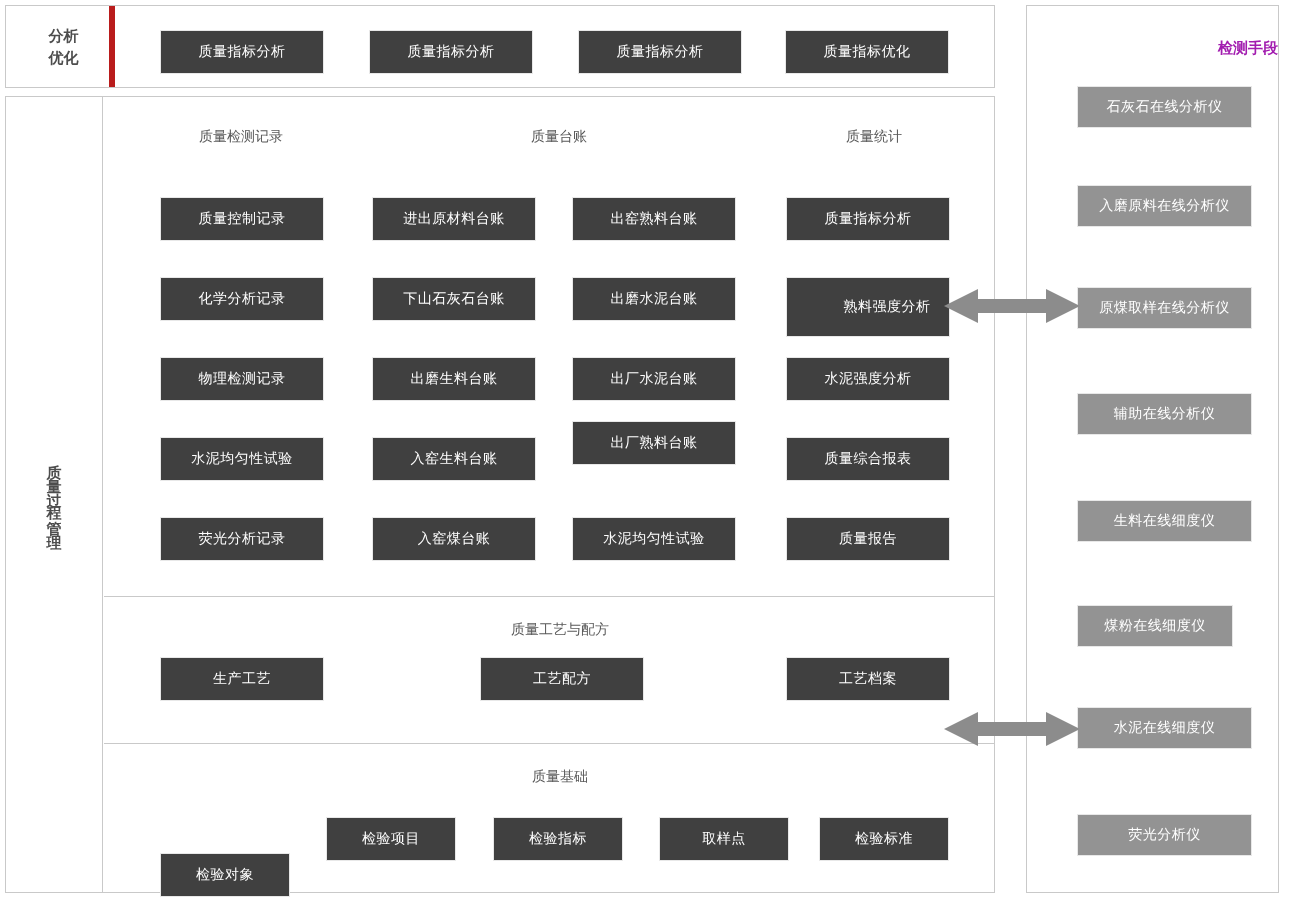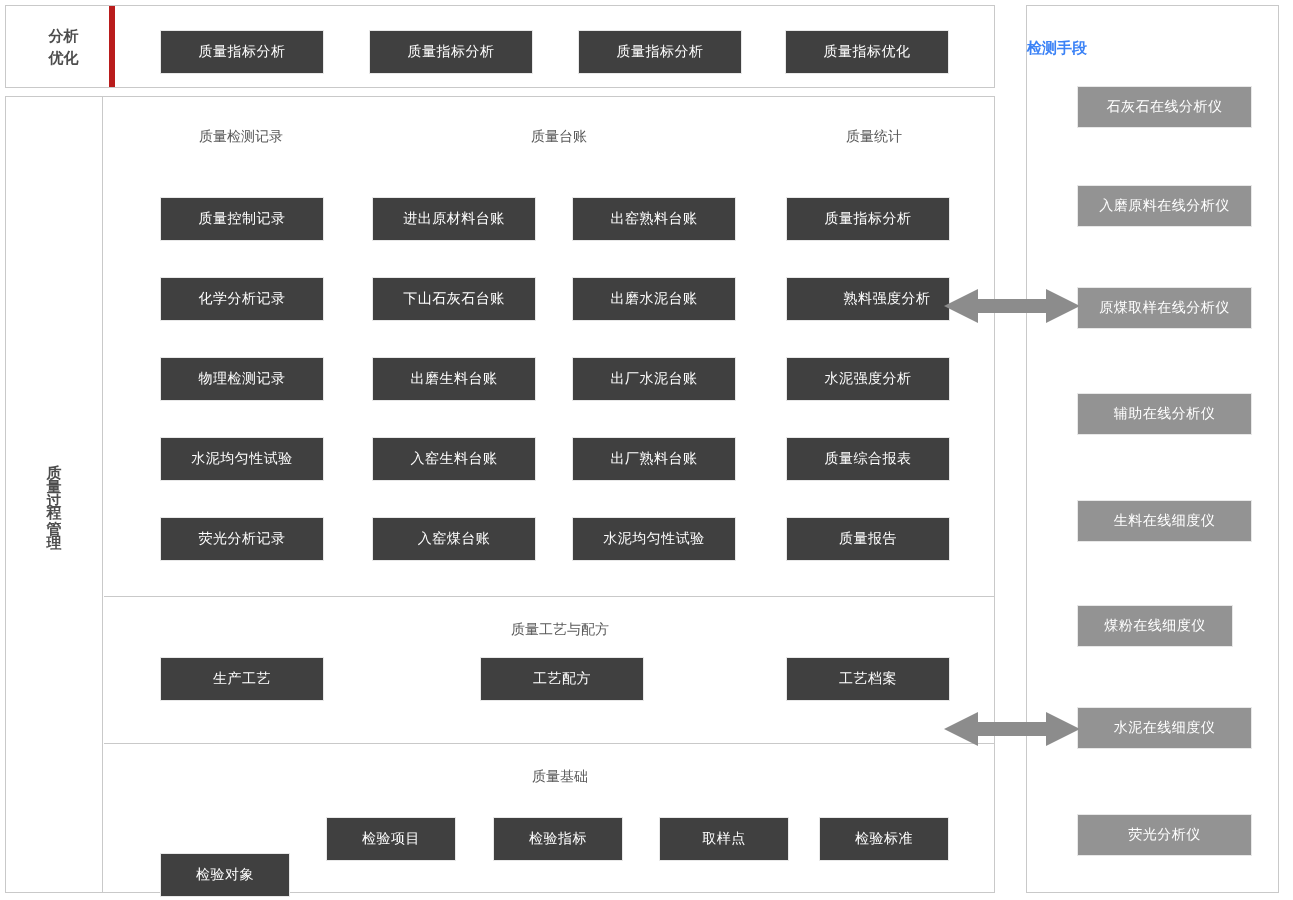--- a/index.html
+++ b/index.html
@@ -42,22 +42,22 @@
       transform:translateX(-50%);}
 
   
   .box{position:absolute;box-sizing:border-box;display:flex;align-items:center;justify-content:center;
       font-size:14px;color:#ffffff;white-space:nowrap;letter-spacing:.5px;}
   .box.orange{background:#404040;border:1px solid #e8e8e8;}
   .box.gray{background:#939393;border:1px solid #e8e8e8;}
 
   
   #right-panel{left:1026px;top:5px;width:253px;height:888px;}
-  #right-title{position:absolute;left:0;right:0;top:33px;text-align:left;font-size:15px;
-      font-weight:700;color:#3b82f6;}
+  #right-title{position:absolute;left:0;right:0;top:33px;text-align:right;font-size:15px;
+      font-weight:700;color:#a21caf;}
 
   
   .arrow-wrap{position:absolute;}
   .arrow-wrap svg{display:block;}
 </style>
 </head>
 <body>
 
 <div class="stage">
 
@@ -98,25 +98,25 @@
 
       <div class="box orange" style="left:268px;top:100px;width:164px;height:44px;">进出原材料台账</div>
       <div class="box orange" style="left:268px;top:180px;width:164px;height:44px;">下山石灰石台账</div>
       <div class="box orange" style="left:268px;top:260px;width:164px;height:44px;">出磨生料台账</div>
       <div class="box orange" style="left:268px;top:340px;width:164px;height:44px;">入窑生料台账</div>
       <div class="box orange" style="left:268px;top:420px;width:164px;height:44px;">入窑煤台账</div>
 
       <div class="box orange" style="left:468px;top:100px;width:164px;height:44px;">出窑熟料台账</div>
       <div class="box orange" style="left:468px;top:180px;width:164px;height:44px;">出磨水泥台账</div>
       <div class="box orange" style="left:468px;top:260px;width:164px;height:44px;">出厂水泥台账</div>
-      <div class="box orange" style="left:468px;top:340px;width:164px;height:44px;">出厂熟料台账</div>
+      <div class="box orange" style="left:468px;top:324px;width:164px;height:44px;">出厂熟料台账</div>
       <div class="box orange" style="left:468px;top:420px;width:164px;height:44px;">水泥均匀性试验</div>
 
       <div class="box orange" style="left:682px;top:100px;width:164px;height:44px;">质量指标分析</div>
-      <div class="box orange" style="left:682px;top:180px;width:164px;height:44px;padding-left:38px;">熟料强度分析</div>
+      <div class="box orange" style="left:682px;top:180px;width:164px;height:60px;padding-left:38px;">熟料强度分析</div>
       <div class="box orange" style="left:682px;top:260px;width:164px;height:44px;">水泥强度分析</div>
       <div class="box orange" style="left:682px;top:340px;width:164px;height:44px;">质量综合报表</div>
       <div class="box orange" style="left:682px;top:420px;width:164px;height:44px;">质量报告</div>
 
       <div class="section-title" style="left:456px;top:524px;">质量工艺与配方</div>
       <div class="box orange" style="left:56px;top:560px;width:164px;height:44px;">生产工艺</div>
       <div class="box orange" style="left:376px;top:560px;width:164px;height:44px;">工艺配方</div>
       <div class="box orange" style="left:682px;top:560px;width:164px;height:44px;">工艺档案</div>
 
       <div class="section-title" style="left:456px;top:671px;">质量基础</div>

